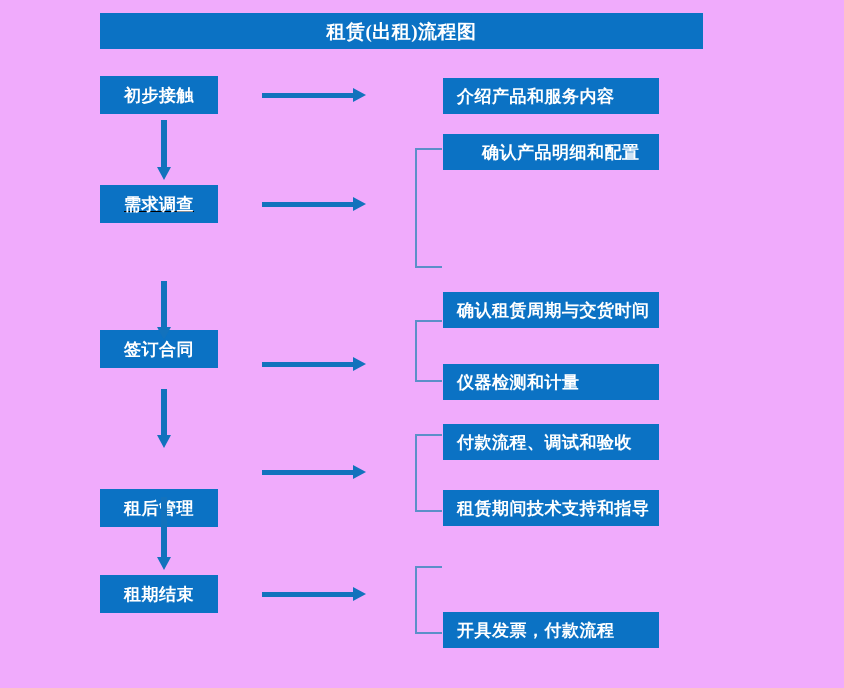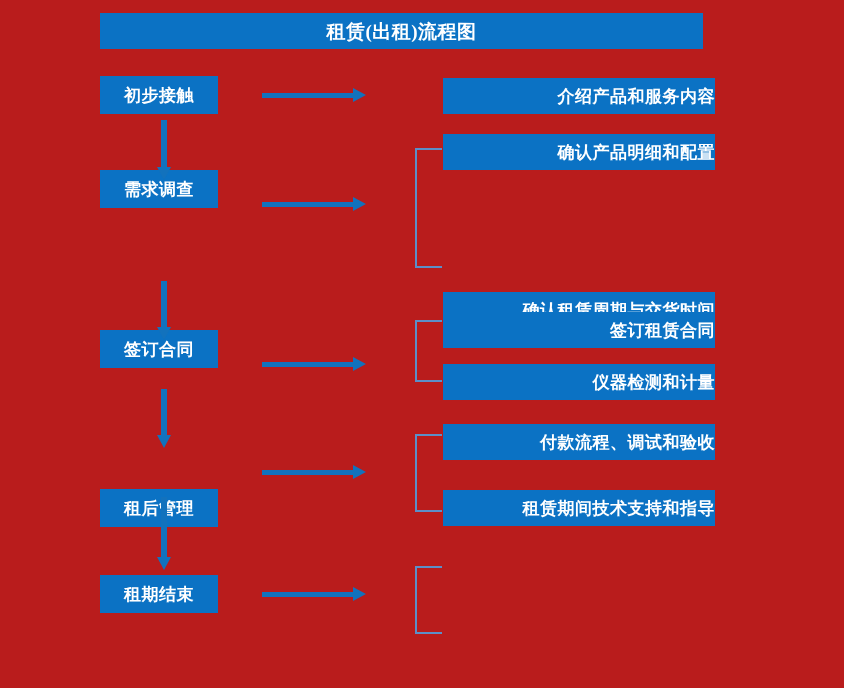--- a/index.html
+++ b/index.html
@@ -8,21 +8,21 @@
     padding: 0;
     background: #ffffff;
   }
   body {
     font-family: "Liberation Serif", "DejaVu Serif", serif;
   }
   #canvas {
     position: relative;
     width: 844px;
     height: 688px;
-    background: #b91c1c;
+    background: #f0abfc;
     overflow: hidden;
   }
 
   
   .title-bar {
     position: absolute;
     left: 100px;
     top: 13px;
     width: 603px;
     height: 36px;
@@ -63,23 +63,23 @@
     justify-content: center;
   }
   .stage-box .box-text {
     font-size: 17px;
     letter-spacing: 0.5px;
   }
 
   
   .detail-box {
     left: 443px;
-    width: 272px;
+    width: 216px;
     height: 36px;
-    justify-content: flex-end;
+    justify-content: flex-start;
     padding-left: 14px;
   }
   .detail-box .box-text {
     font-size: 17px;
     letter-spacing: 0.5px;
   }
 
   
   .h-arrow {
     position: absolute;
@@ -146,21 +146,21 @@
 
 <div id="canvas">
 
   <div class="title-bar">
     <span class="title-text">租赁(出租)流程图</span>
   </div>
 
   <div class="box stage-box" style="top:76px;">
     <span class="box-text">初步接触</span>
   </div>
-  <div class="box stage-box" style="top:170px;">
+  <div class="box stage-box" style="top:185px;text-decoration:underline;">
     <span class="box-text">需求调查</span>
   </div>
   <div class="box stage-box" style="top:330px;justify-content:center;">
     <span class="box-text">签订合同</span>
   </div>
   <div class="box stage-box" style="top:453px;margin-top:36px;">
     <span class="box-text">租后管理</span>
   </div>
   <div class="box stage-box" style="top:575px;">
     <span class="box-text">租期结束</span>
@@ -211,26 +211,26 @@
 
   <div class="box detail-box" style="top:78px;">
     <span class="box-text">介绍产品和服务内容</span>
   </div>
   <div class="box detail-box" style="top:134px;padding-left:39px;">
     <span class="box-text">确认产品明细和配置</span>
   </div>
   <div class="box detail-box" style="top:244px;margin-top:48px;">
     <span class="box-text">确认租赁周期与交货时间</span>
   </div>
-  <div class="box detail-box" style="top:312px;">
-    <span class="box-text">签订租赁合同</span>
-  </div>
   <div class="box detail-box" style="top:364px;">
     <span class="box-text">仪器检测和计量</span>
   </div>
   <div class="box detail-box" style="top:424px;">
     <span class="box-text">付款流程、调试和验收</span>
   </div>
   <div class="box detail-box" style="top:490px;">
     <span class="box-text">租赁期间技术支持和指导</span>
   </div>
+  <div class="box detail-box" style="top:612px;">
+    <span class="box-text">开具发票，付款流程</span>
+  </div>
 
 </div>
 
 </body></html>

